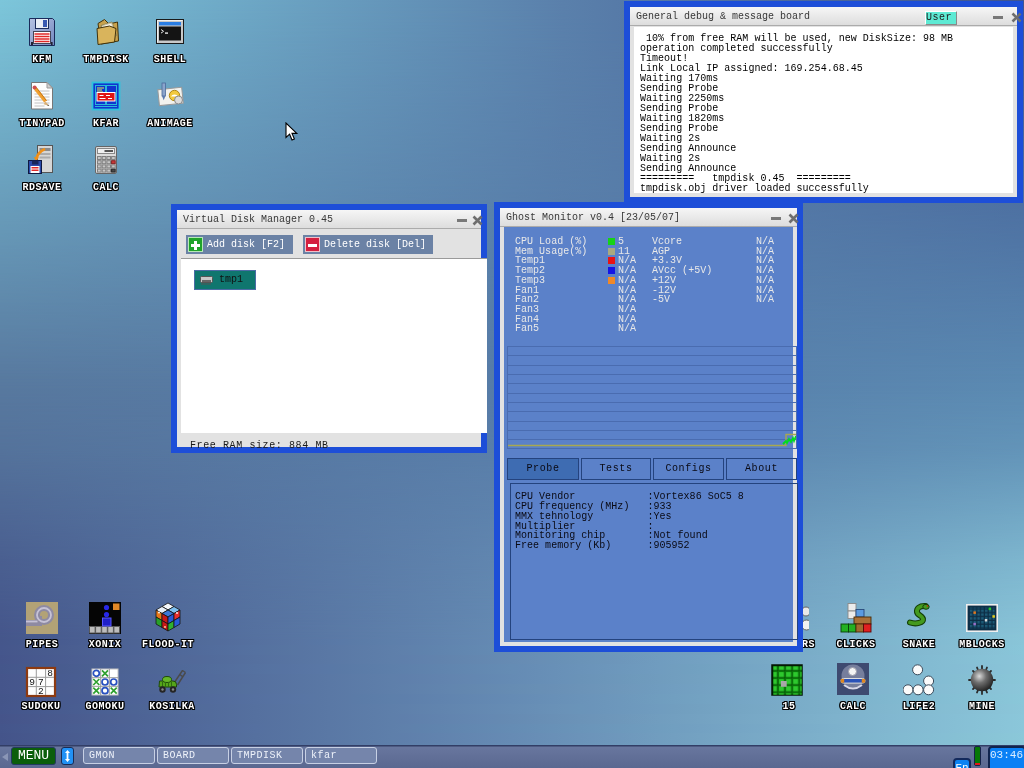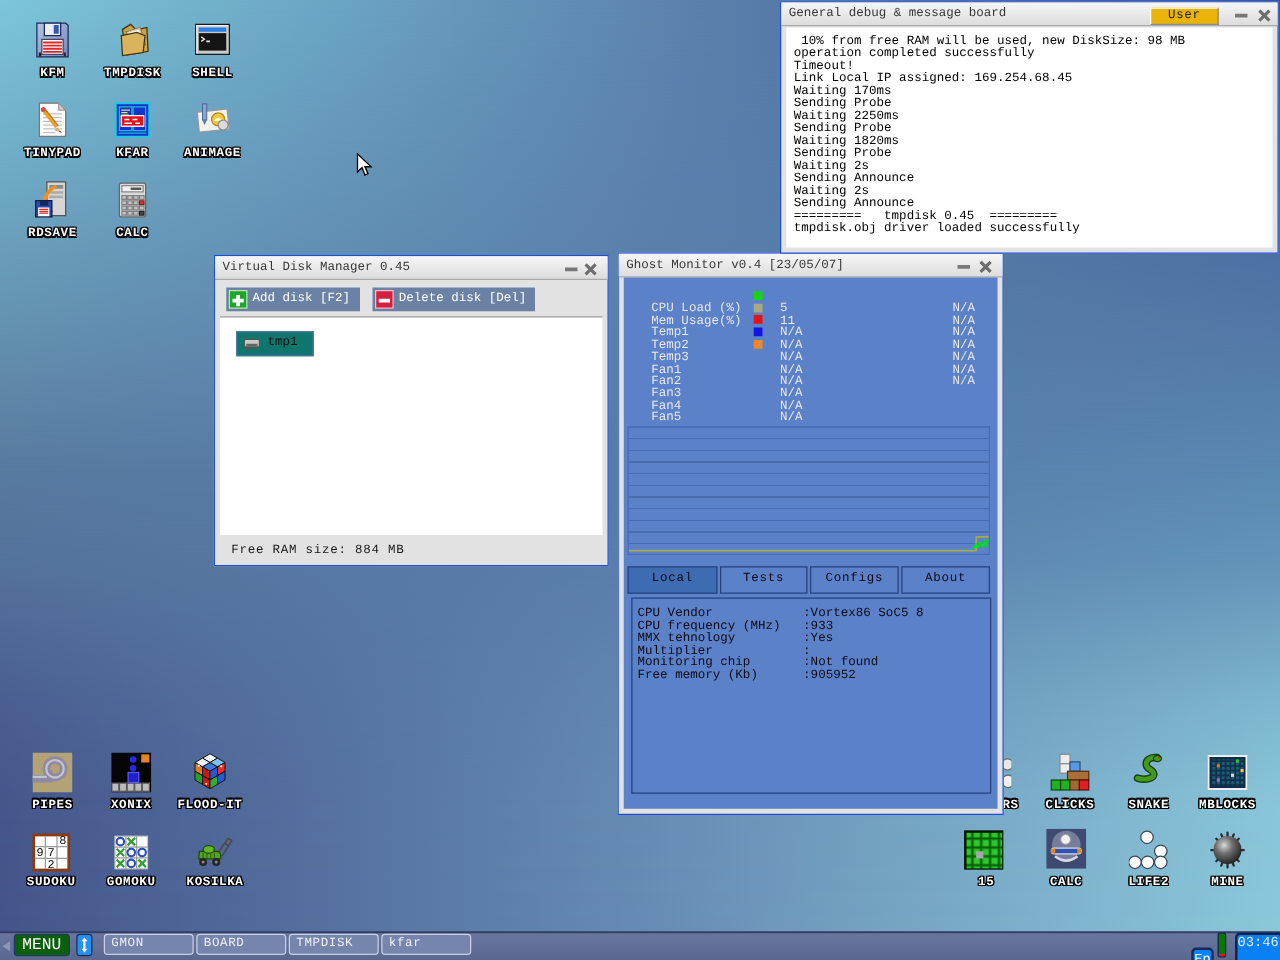--- a/index.html
+++ b/index.html
@@ -2,28 +2,28 @@
 <html><head><meta charset="utf-8"><style>
 html,body{margin:0;padding:0}
 body{width:1024px;height:768px;overflow:hidden;position:relative;font-family:"Liberation Mono",monospace}
 #bg1,#bg2,#bg3{position:absolute;left:0;top:0;width:1024px;height:768px}
 #bg1{background:linear-gradient(to right,#58799f 0%,#577ca8 50%,#5b8ab2 100%)}
 #bg2{background:linear-gradient(to right,#7cc6da 0%,#5a80ab 55%,#3e5490 100%);-webkit-mask-image:linear-gradient(to bottom,#000 0%,transparent 50%);mask-image:linear-gradient(to bottom,#000 0%,transparent 50%)}
 #bg3{background:linear-gradient(to right,#44548a 0%,#668cb4 50%,#8cc8da 100%);-webkit-mask-image:linear-gradient(to bottom,transparent 50%,rgba(0,0,0,0.17) 58.6%,rgba(0,0,0,0.7) 73%,rgba(0,0,0,0.95) 83.3%,#000 100%);mask-image:linear-gradient(to bottom,transparent 50%,rgba(0,0,0,0.17) 58.6%,rgba(0,0,0,0.7) 73%,rgba(0,0,0,0.95) 83.3%,#000 100%)}
 .ico{position:absolute;width:32px;height:32px}
 .lbl{position:absolute;width:100px;text-align:center;font:bold 10px "Liberation Mono",monospace;color:#fff;white-space:pre;letter-spacing:0.5px;
  text-shadow:1px 0 #000,-1px 0 #000,0 1px #000,0 -1px #000,1px 1px #000,-1px -1px #000,1px -1px #000,-1px 1px #000}
-.win{position:absolute;background:#e2e2e2;border:1px solid #1d4ed8;box-sizing:border-box}
+.win{position:absolute;background:#e2e2e2;border:6px solid #1d4ed8;box-sizing:border-box}
 .tbar{position:absolute;left:0;right:0;top:0;height:19px;background:linear-gradient(180deg,#f6f6f6,#dddddd);border-bottom:1px solid #ababab;
  font:10px "Liberation Mono",monospace;color:#383838;line-height:19px;padding-left:6px;box-sizing:border-box;white-space:nowrap}
 .wmin{position:absolute;top:9px;width:10px;height:3px;background:#787878}
 .wx{position:absolute;top:5px;width:11px;height:11px}
 .wx svg{display:block}
 .wcont{position:absolute;left:4px;right:4px;top:20px;bottom:4px;background:#fff}
-pre{margin:11px;font:10px/10px "Liberation Mono",monospace;letter-spacing:0.02px}
+pre{margin:0;font:10px/10px "Liberation Mono",monospace;letter-spacing:0.02px}
 .gmtxt{position:absolute;color:#e8e8e8;white-space:pre}
 .sq{position:absolute;width:7px;height:7px}
 .tab{position:absolute;height:22px;box-sizing:border-box;border:1px solid #24437e;font:10px/20px "Liberation Mono",monospace;color:#0a0a14;text-align:center;letter-spacing:0.6px}
 .tbtn{position:absolute;top:2px;height:17px;width:72px;background:#7585ab;border:1px solid #c7d0e4;border-radius:3px;box-sizing:border-box;
  font:10px/15px "Liberation Mono",monospace;color:#eef2fa;padding-left:5px;letter-spacing:0.5px}
 </style></head><body>
 <div id="bg1"></div>
 <div id="bg2"></div>
 <div id="bg3"></div>
 
@@ -361,52 +361,59 @@
     <pre class="gmtxt" style="left:114px;top:10px;line-height:9.7px">5
 11
 N/A
 N/A
 N/A
 N/A
 N/A
 N/A
 N/A
 N/A</pre>
+    <pre class="gmtxt" style="left:148px;top:10px;line-height:9.7px">Vcore
+AGP
++3.3V
+AVcc (+5V)
++12V
+-12V
+-5V</pre>
     <pre class="gmtxt" style="left:252px;top:10px;line-height:9.7px">N/A
 N/A
 N/A
 N/A
 N/A
 N/A
 N/A</pre>
     <div style="position:absolute;left:3px;top:119px;width:290px;height:103px;border:1px solid #4a6cb0;box-sizing:border-box;
       background:repeating-linear-gradient(180deg,transparent 0,transparent 8.35px,#4a6cb0 8.35px,#4a6cb0 9.35px)">
       <svg width="288" height="101" style="display:block">
           <path d="M0 98.5 L278 98.5 L278 87.5 L288 87.5" fill="none" stroke="#a8a850" stroke-width="1.4"></path>
           <path d="M275 97 l3 -3 1 2 2 -4 2 3 2 -4 1 3 2 -5" fill="none" stroke="#00dc20" stroke-width="1.8"></path>
         </svg>
     </div>
-    <div class="tab" style="left:3px;top:231px;width:72px;background:#3e6cb2">Local</div>
+    <div class="tab" style="left:3px;top:231px;width:72px;background:#3e6cb2">Probe</div>
     <div class="tab" style="left:77px;top:231px;width:70px">Tests</div>
     <div class="tab" style="left:149px;top:231px;width:71px">Configs</div>
     <div class="tab" style="left:222px;top:231px;width:71px">About</div>
     <div style="position:absolute;left:6px;top:256px;width:288px;height:157px;border:1px solid #24437e;box-sizing:border-box">
       <pre style="margin:8px 0 0 4px;color:#0a0a14;line-height:9.85px">CPU Vendor            :Vortex86 SoC5 8
 CPU frequency (MHz)   :933
 MMX tehnology         :Yes
 Multiplier            :
 Monitoring chip       :Not found
 Free memory (Kb)      :905952</pre>
     </div>
   </div>
 </div>
 
 <div class="win" style="left:624px;top:1px;width:399px;height:202px">
   <div class="tbar">General debug &amp; message board</div>
-  <div style="position:absolute;left:295px;top:4px;width:55px;height:14px;background:#eab308;border-top:1px solid #fff;border-left:1px solid #fff;border-right:1px solid #8a8a8a;border-bottom:1px solid #8a8a8a;box-sizing:border-box;font:10px/12px 'Liberation Mono',monospace;color:#222;text-align:center;letter-spacing:0.5px">User</div>
+  <div style="position:absolute;left:295px;top:4px;width:32px;height:14px;background:#5eead4;border-top:1px solid #fff;border-left:1px solid #fff;border-right:1px solid #8a8a8a;border-bottom:1px solid #8a8a8a;box-sizing:border-box;font:10px/12px 'Liberation Mono',monospace;color:#222;letter-spacing:0.5px">User</div>
   <div class="wmin" style="left:363px"></div>
   <div class="wx" style="left:381px">
       <svg width="11" height="11">
         <path d="M1.5 1.5 L9.5 9.5 M9.5 1.5 L1.5 9.5" stroke="#6e6e6e" stroke-width="2.6"></path>
       </svg>
     </div>
   <div class="wcont">
       <pre style="margin:7px 0 0 6px;color:#000;letter-spacing:0.02px"> 10% from free RAM will be used, new DiskSize: 98 MB
 operation completed successfully
 Timeout!

